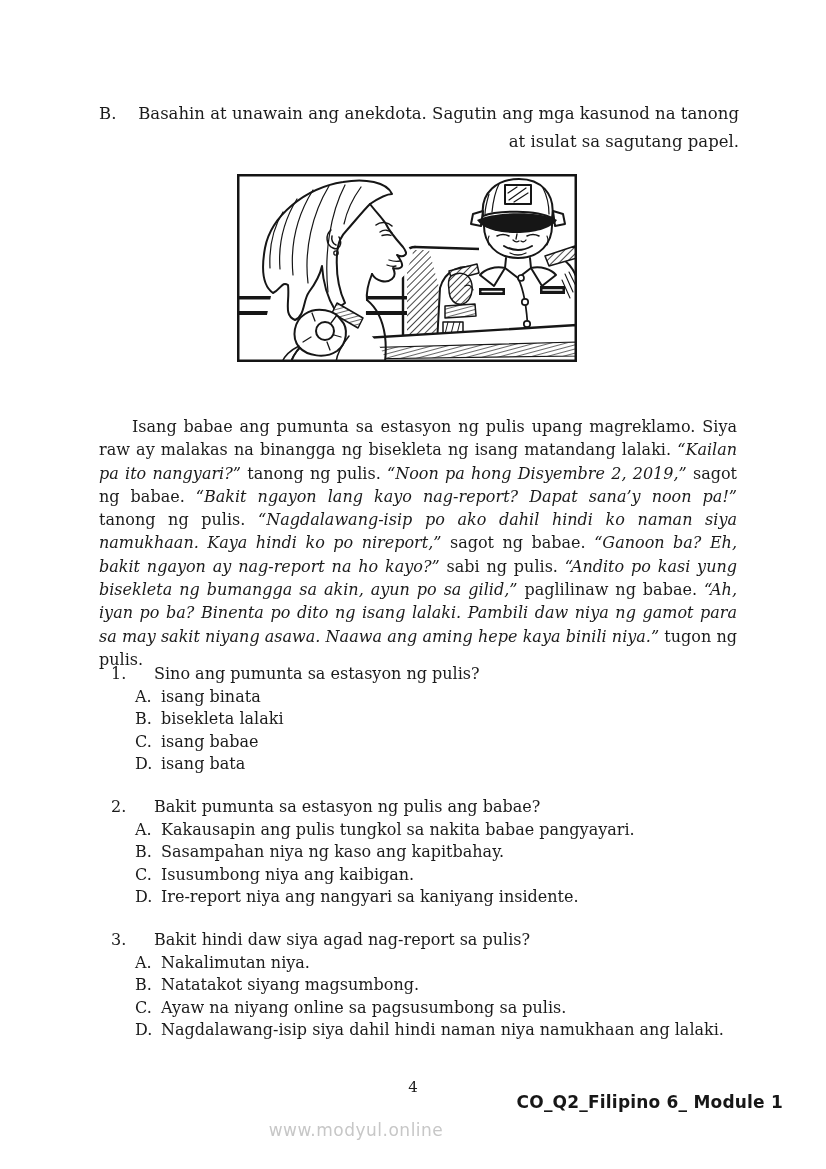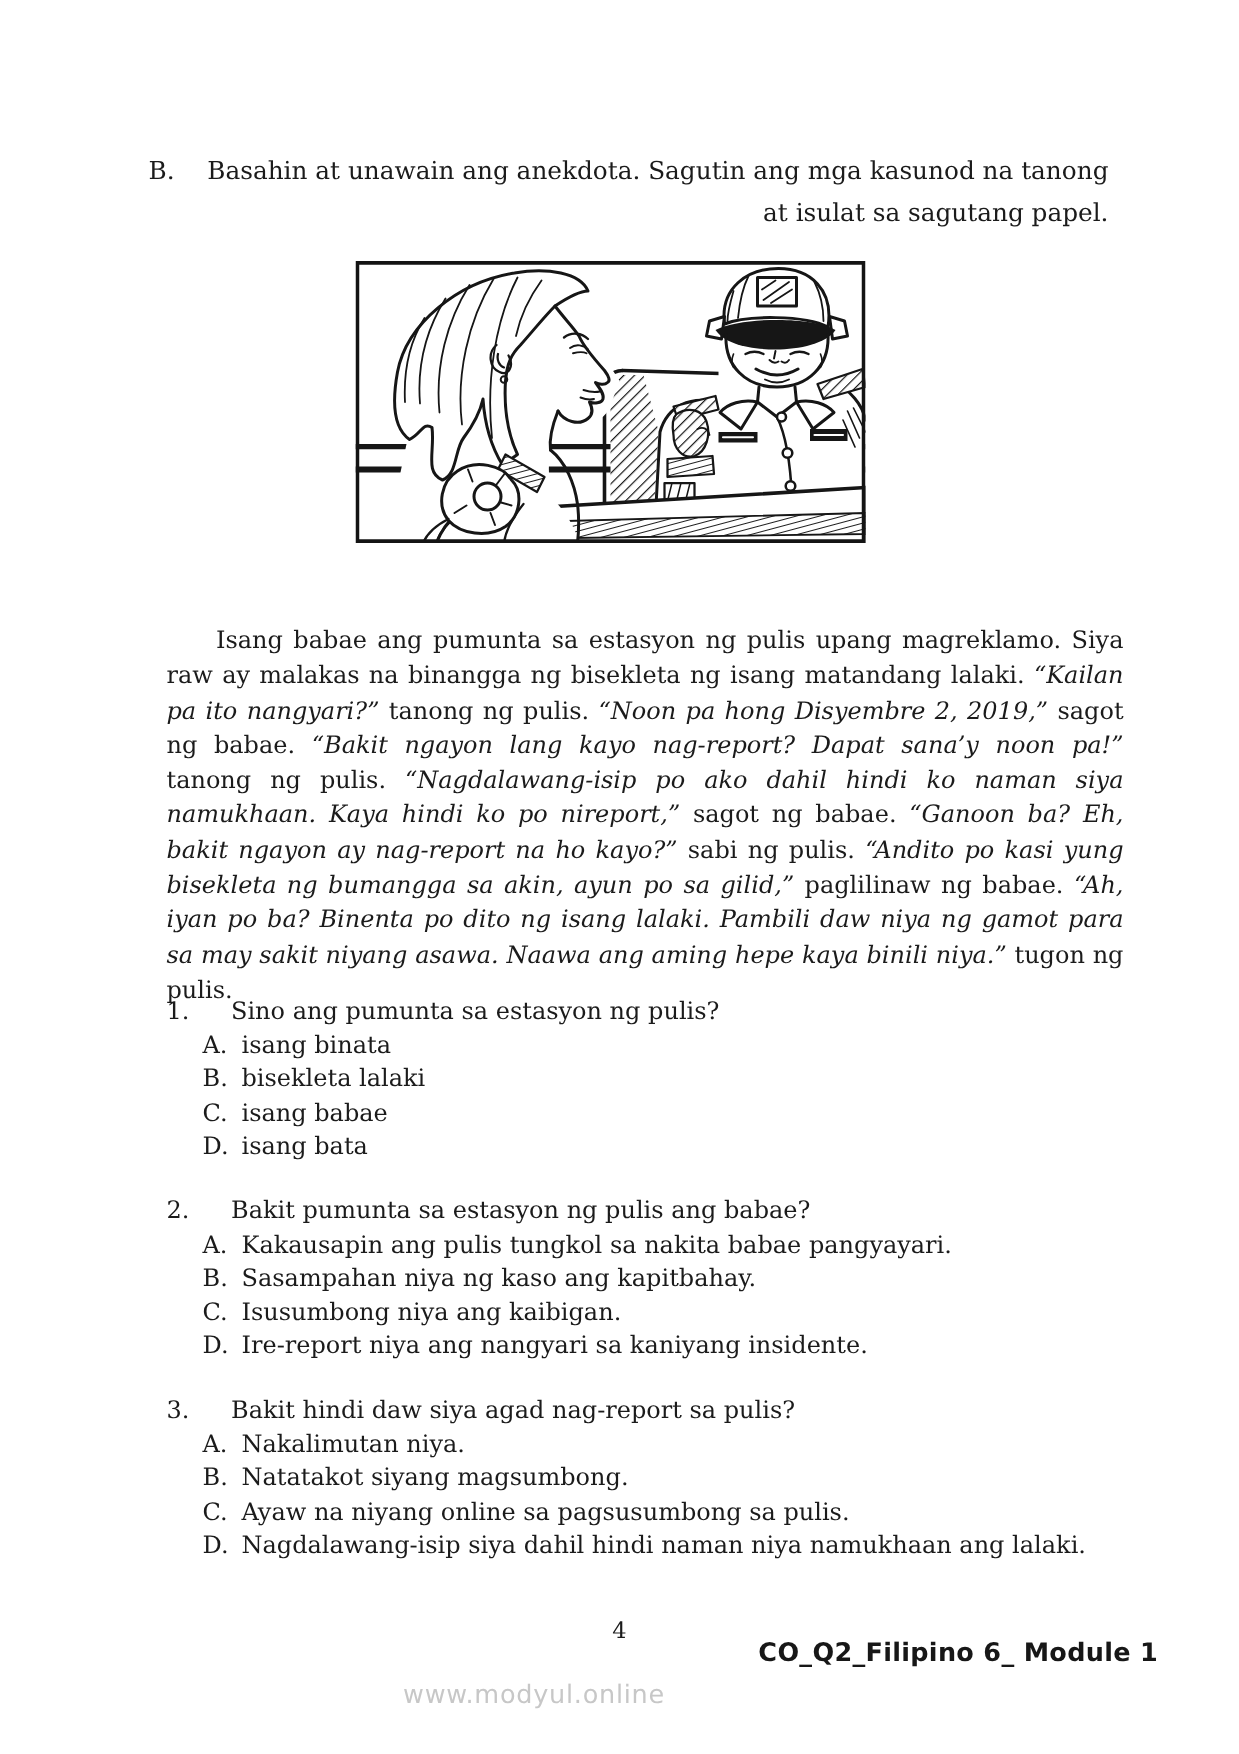--- a/index.html
+++ b/index.html
@@ -19,21 +19,21 @@
   }
   .instruction .letter{flex:0 0 28px;}
   .instruction .text{flex:1;text-align:right;}
   
   .illustration{
     position:absolute;left:237px;top:174px;width:340px;height:188px;
   }
   .illustration svg{display:block;}
   
   .story{
-    position:absolute;left:111px;top:399px;width:638px;
+    position:absolute;left:99px;top:399px;width:638px;
     font-size:16px;line-height:23.3px;
     text-align:justify;text-indent:33px;
   }
   .story em{font-style:italic;}
   
   .questions{
     position:absolute;left:111px;top:663px;width:644px;
     font-size:16px;line-height:22.6px;
   }
   .question{margin-bottom:20px;}
@@ -43,21 +43,21 @@
   .q-options{margin-left:24px;}
   .opt{display:flex;}
   .opt-letter{flex:0 0 26px;}
   .opt-text{flex:1;}
   
   .page-number{
     position:absolute;left:0;top:1078px;width:826px;
     text-align:center;font-size:15px;
   }
   .module-label{
-    position:absolute;right:54px;top:1092px;
+    position:absolute;right:43px;top:1092px;
     font-family:"DejaVu Sans","Liberation Sans",sans-serif;
     font-weight:bold;font-size:17px;letter-spacing:0.2px;
     color:#171717;
   }
   .watermark{
     position:absolute;left:0;top:1120px;width:712px;
     text-align:center;
     font-family:"DejaVu Sans","Liberation Sans",sans-serif;
     font-size:17px;color:#c7c7c7;letter-spacing:0.5px;
   }

